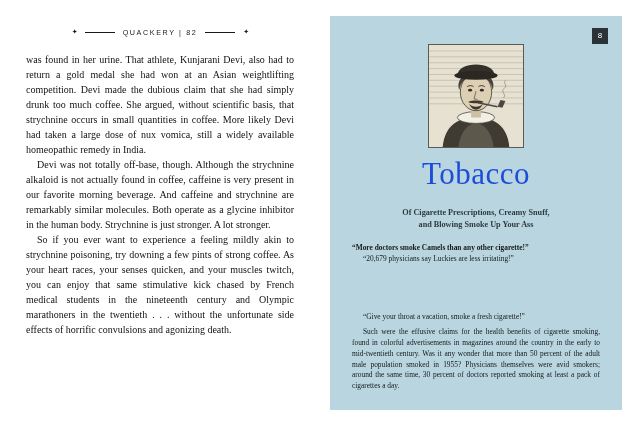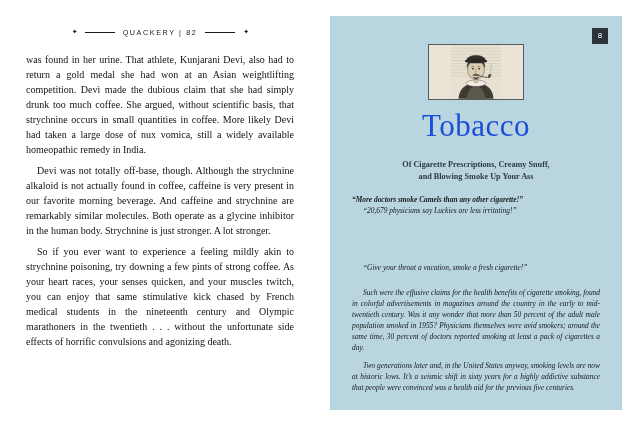--- a/index.html
+++ b/index.html
@@ -64,21 +64,21 @@
     font-size: 10px;
     line-height: 1.5;
     text-align: justify;
     color: #111111;
     text-indent: 0;
     hyphens: auto;
     font-family: Liberation Serif, serif;
   }
   .body-text p + p {
     text-indent: 11px;
-    margin-top: 6px;
+    margin-top: 0;
   }
 
   
   .page-right {
     position: relative;
     width: 320px;
     height: 426px;
     background: #ffffff;
     box-sizing: border-box;
     padding: 16px 18px 16px 10px;
@@ -147,32 +147,31 @@
     margin-top: 12px;
     width: 100%;
   }
   .panel-body p {
     margin: 0;
     font-size: 7.4px;
     line-height: 1.48;
     text-align: justify;
     color: #14181a;
     hyphens: auto;
-    font-style: italic;
   }
   .panel-body p.quote {
     text-indent: 0;
   }
   .panel-body p.quote-bold {
     font-weight: bold;
     text-indent: 0;
   }
   .panel-body p.indent {
     text-indent: 11px;
-    margin-top: 14px;
+    margin-top: 4px;
   }
   .panel-body p.gap {
     margin-top: 7px;
   }
 </style>
 </head>
 <body>
 
 <div class="spread">
 
@@ -252,19 +251,18 @@
       <div class="chapter-title">Tobacco</div>
 
       <div class="chapter-sub"><span style="white-space: pre-line;">Of Cigarette Prescriptions, Creamy Snuff,
 and Blowing Smoke Up Your Ass</span></div>
 
       <div class="panel-body">
         <p class="quote quote-bold">“More doctors smoke Camels than any other cigarette!”</p>
         <p class="quote" style="text-indent:11px;">“20,679 physicians say Luckies are less irritating!”</p>
         <p class="quote" style="text-indent:11px;margin-top:47px;">“Give your throat a vacation, smoke a fresh cigarette!”</p>
         <p class="indent">Such were the effusive claims for the health benefits of cigarette smoking, found in colorful advertisements in magazines around the country in the early to mid-twentieth century. Was it any wonder that more than 50 percent of the adult male population smoked in 1955? Physicians themselves were avid smokers; around the same time, 30 percent of doctors reported smoking at least a pack of cigarettes a day.</p>
-        <p class="indent gap">Two generations later and, in the United States anyway, smoking levels are now at historic lows. It’s a seismic shift in sixty years for a highly addictive substance that people were convinced was a health aid for the previous five centuries.</p>
       </div>
 
     </div>
   </div>
 
 </div>
 
 </body></html>

